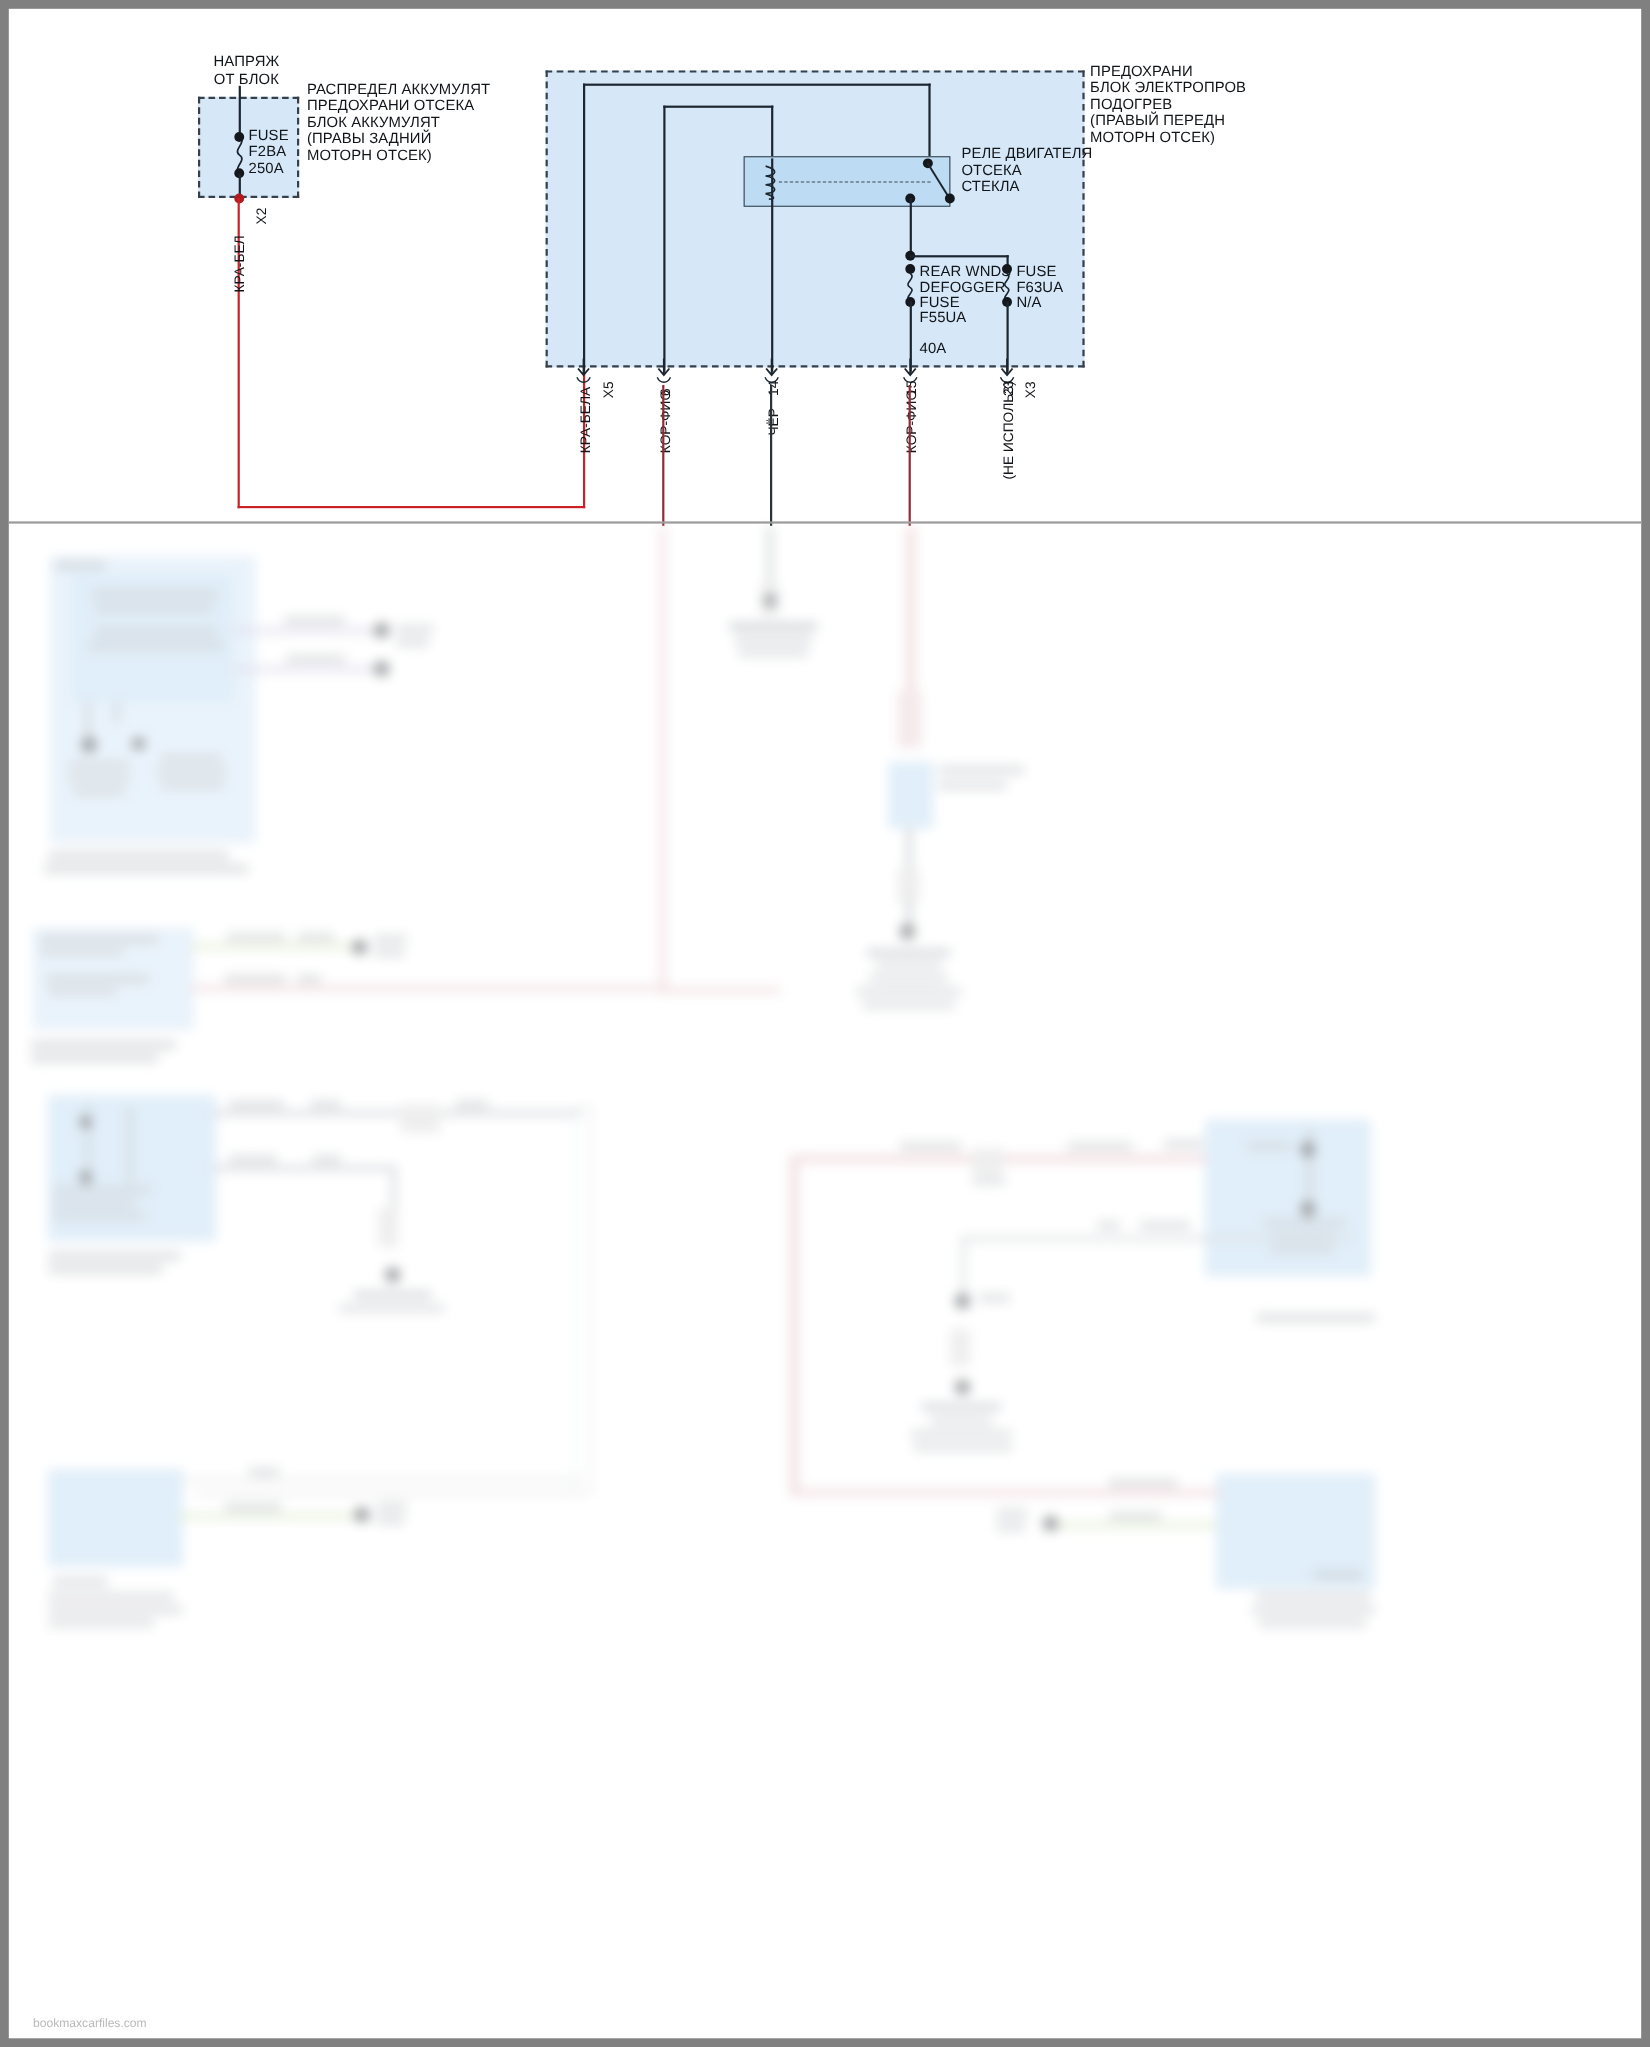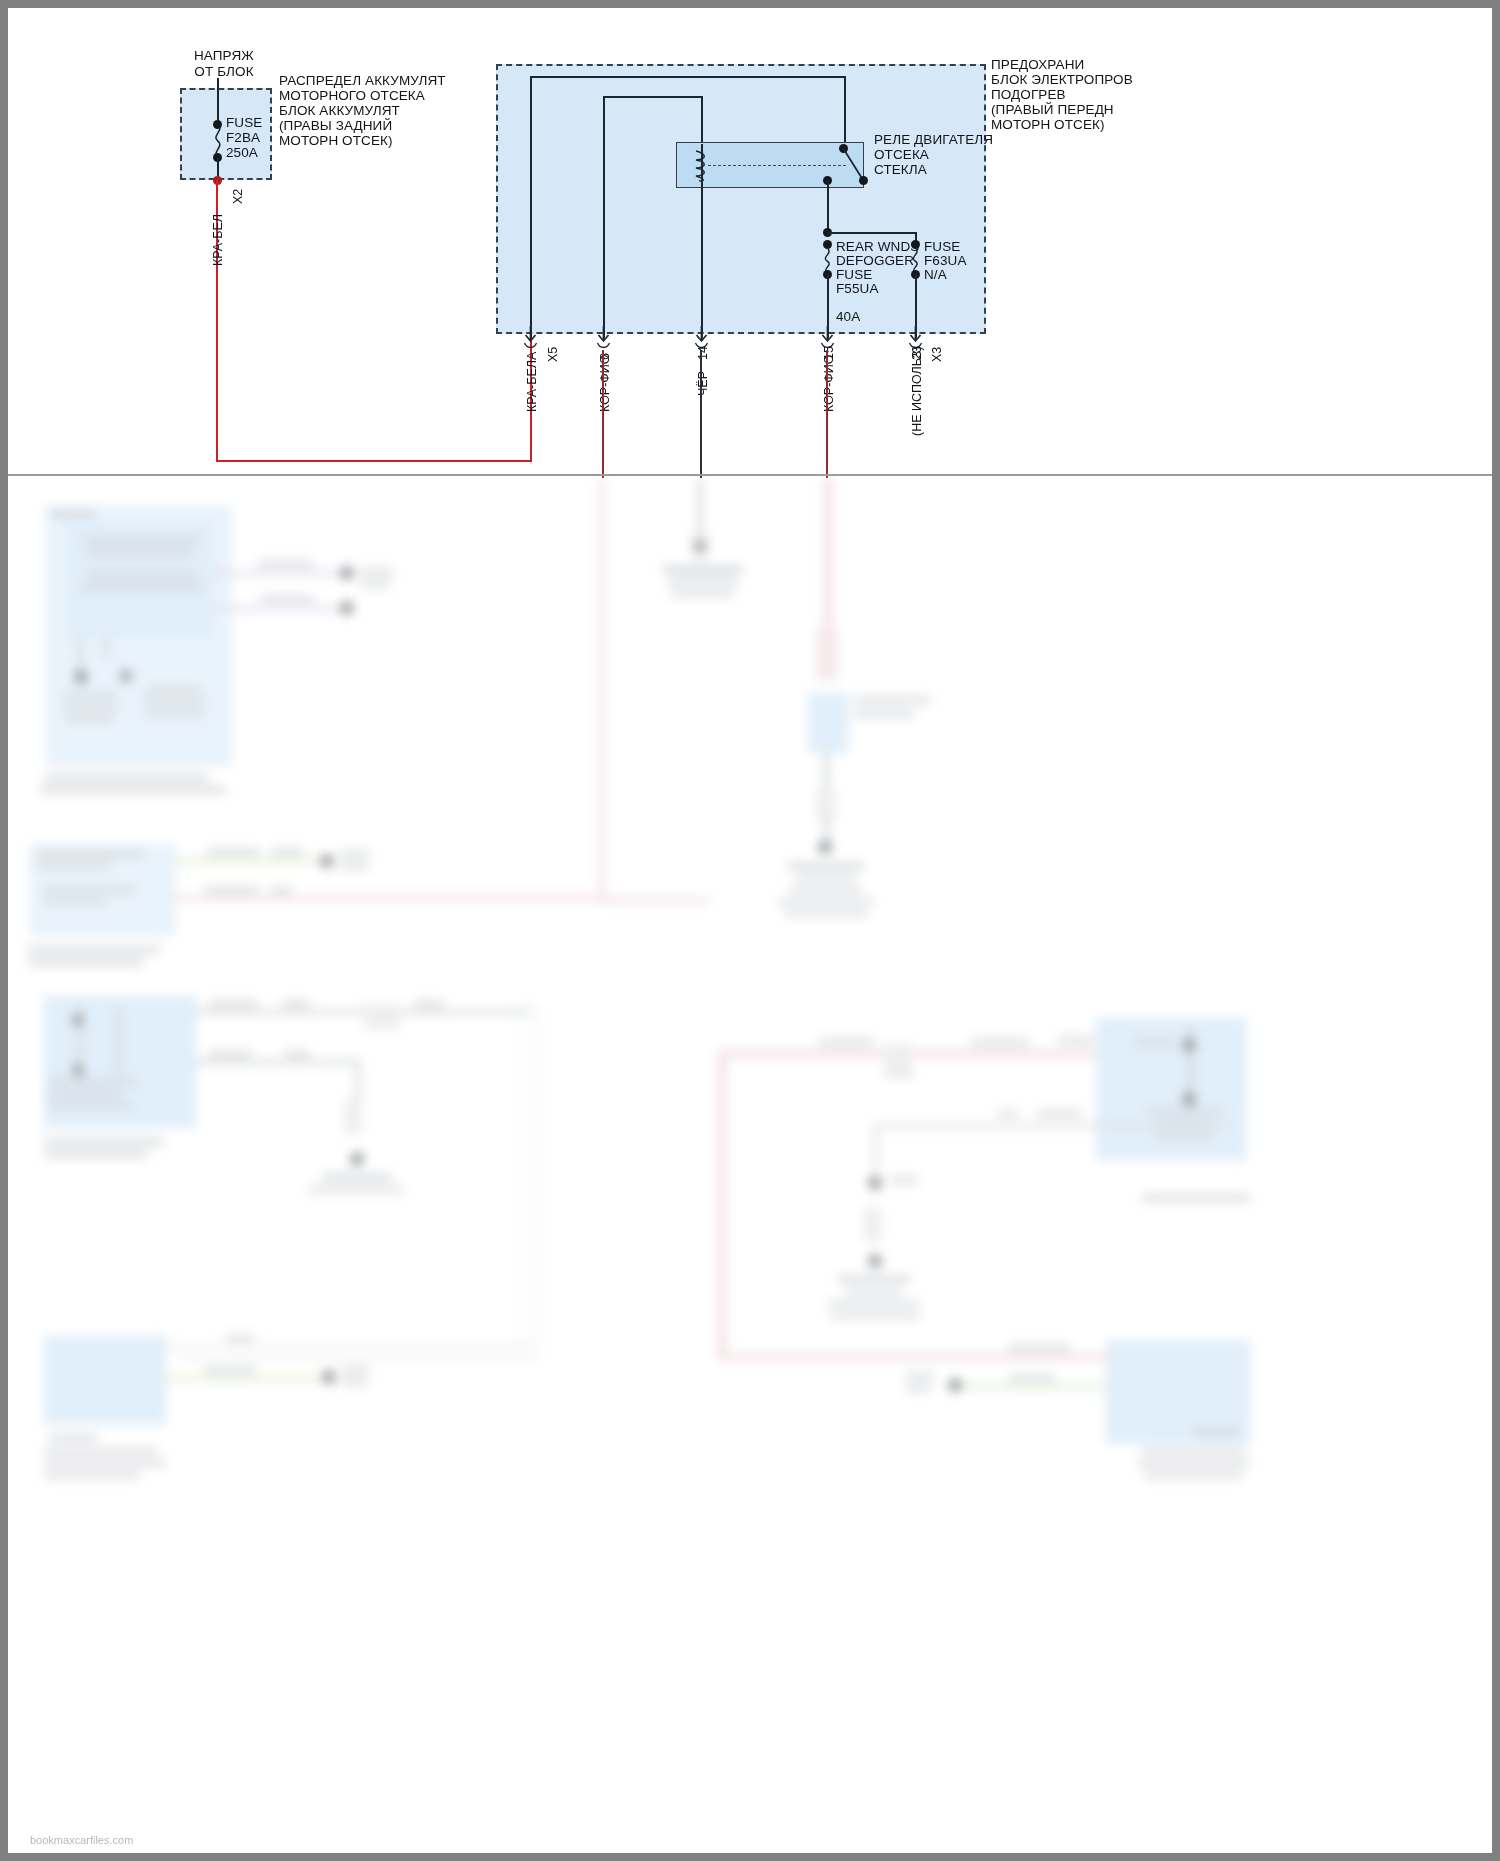--- a/index.html
+++ b/index.html
@@ -84,25 +84,25 @@
 </style>
 </head>
 <body>
 
 <div id="page">
 
   <div id="sharp">
 
     <div class="mod-dashed" style="left:172px;top:80px;width:92px;height:92px;"></div>
 
-    <div class="txt" style="left:186px;top:40px;text-align:left;width:60px;">НАПРЯЖ</div>
+    <div class="txt" style="left:186px;top:40px;text-align:center;width:60px;">НАПРЯЖ</div>
     <div class="txt" style="left:172px;top:56px;text-align:center;width:88px;">ОТ БЛОК</div>
 
     <div class="txt" style="left:271px;top:65px;">РАСПРЕДЕЛ АККУМУЛЯТ</div>
-    <div class="txt" style="left:271px;top:80px;">МОТОРНОГО ОТСЕКА</div>
+    <div class="txt" style="left:271px;top:80px;">ПРЕДОХРАНИ ОТСЕКА</div>
     <div class="txt" style="left:271px;top:95px;">БЛОК АККУМУЛЯТ</div>
     <div class="txt" style="left:271px;top:110px;">(ПРАВЫ ЗАДНИЙ</div>
     <div class="txt" style="left:271px;top:125px;">МОТОРН ОТСЕК)</div>
 
     <div class="wire" style="left:209px;top:70px;width:1.6px;height:46px;"></div>
     <svg style="left:203px;top:116px;" width="16" height="34">
       <path d="M6.8 0 C 14 6, 0 12, 6.8 17 C 14 22, 0 28, 6.8 34" fill="none" stroke="#1c2630" stroke-width="1.6"></path>
     </svg>
     <div class="dot" style="left:205px;top:112px;"></div>
     <div class="dot" style="left:205px;top:145px;"></div>

